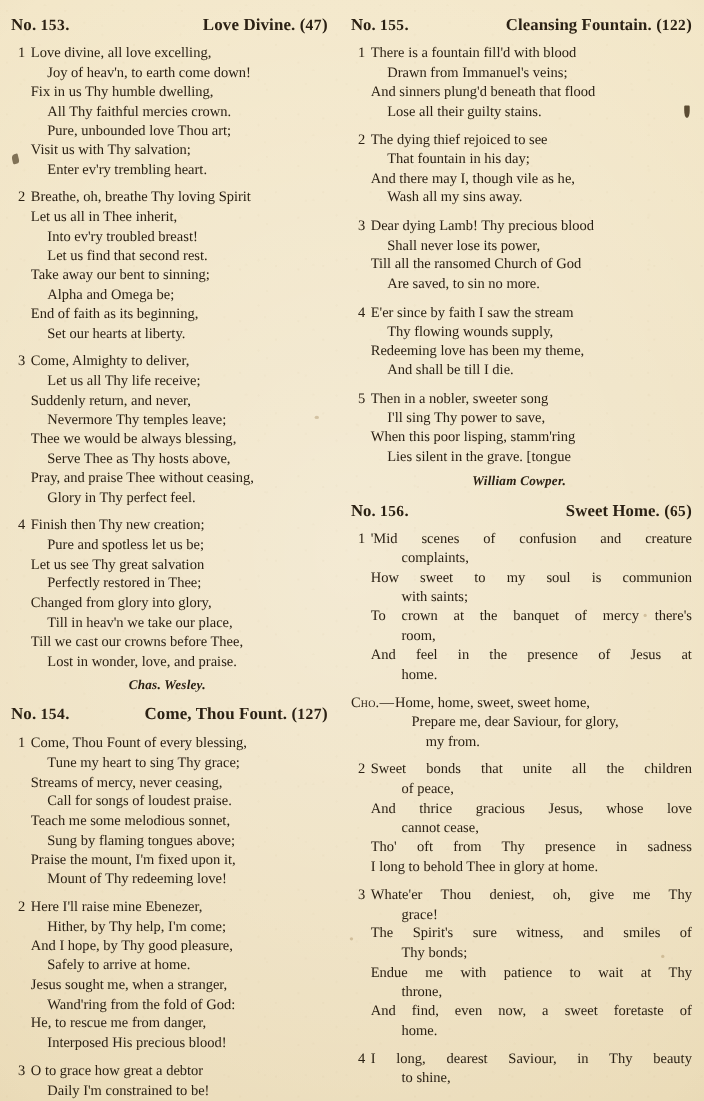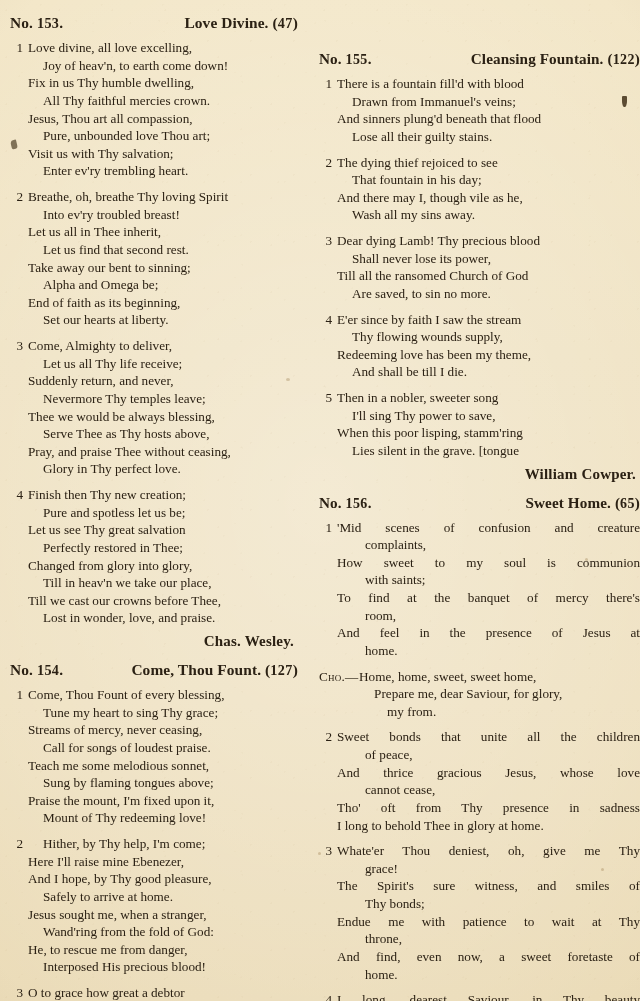--- a/index.html
+++ b/index.html
@@ -48,21 +48,21 @@
     position: absolute;
     inset: 0;
     display: flex;
     z-index: 2;
   }
   .col {
     box-sizing: border-box;
     padding-top: 14px;
   }
   .col-left  { width: 307px; padding-left: 10px; padding-right: 9px; }
-  .col-right { width: 333px; padding-left: 12px; padding-right: 0; margin-top: 36px; }
+  .col-right { width: 333px; padding-left: 12px; padding-right: 11px; }
 
   
   .hymn-head {
     display: flex;
     align-items: baseline;
     font-weight: bold;
     font-size: 15.4px;
     letter-spacing: .1px;
     margin-bottom: 7px;
     white-space: nowrap;
@@ -125,22 +125,23 @@
   .just .vlines { width: 100%; }
   .just .ln {
     white-space: normal;
     text-align: justify;
     text-align-last: justify;
   }
   .just .ln.nojust { text-align-last: left; }
   .just .ln.in, .just .ln.in2 { text-align-last: left; }
 
   .attrib {
-    text-align: right;
-    font-size: 15px;
+    text-align: center;
+    font-style: italic;
+    font-size: 12px;
     font-weight: bold;
     margin-top: -2px;
     margin-bottom: 11px;
     padding-right: 4px;
     letter-spacing: .2px;
   }
 
   
   .blot {
     position: absolute;
@@ -184,50 +185,49 @@
         <span class="title">Love Divine.</span>
         <span class="tune">(<span class="osf">47</span>)</span>
       </div>
       <div class="verse">
         <div class="vnum">1</div>
         <div class="vlines">
           <div class="ln">Love divine, all love excelling,</div>
           <div class="ln in">Joy of heav'n, to earth come down!</div>
           <div class="ln">Fix in us Thy humble dwelling,</div>
           <div class="ln in">All Thy faithful mercies crown.</div>
-          <div class="ln">Jesus, Thou art all compassion,</div>
           <div class="ln in">Pure, unbounded love Thou art;</div>
           <div class="ln">Visit us with Thy salvation;</div>
           <div class="ln in">Enter ev'ry trembling heart.</div>
         </div>
       </div>
       <div class="verse">
         <div class="vnum">2</div>
         <div class="vlines">
           <div class="ln">Breathe, oh, breathe Thy loving Spirit</div>
+          <div class="ln">Let us all in Thee inherit,</div>
           <div class="ln in">Into ev'ry troubled breast!</div>
-          <div class="ln">Let us all in Thee inherit,</div>
           <div class="ln in">Let us find that second rest.</div>
           <div class="ln">Take away our bent to sinning;</div>
           <div class="ln in">Alpha and Omega be;</div>
           <div class="ln">End of faith as its beginning,</div>
           <div class="ln in">Set our hearts at liberty.</div>
         </div>
       </div>
       <div class="verse">
         <div class="vnum">3</div>
         <div class="vlines">
           <div class="ln">Come, Almighty to deliver,</div>
           <div class="ln in">Let us all Thy life receive;</div>
           <div class="ln">Suddenly return, and never,</div>
           <div class="ln in">Nevermore Thy temples leave;</div>
           <div class="ln">Thee we would be always blessing,</div>
           <div class="ln in">Serve Thee as Thy hosts above,</div>
           <div class="ln">Pray, and praise Thee without ceasing,</div>
-          <div class="ln in">Glory in Thy perfect love.</div>
+          <div class="ln in">Glory in Thy perfect feel.</div>
         </div>
       </div>
       <div class="verse">
         <div class="vnum">4</div>
         <div class="vlines">
           <div class="ln">Finish then Thy new creation;</div>
           <div class="ln in">Pure and spotless let us be;</div>
           <div class="ln">Let us see Thy great salvation</div>
           <div class="ln in">Perfectly restored in Thee;</div>
           <div class="ln">Changed from glory into glory,</div>
@@ -251,22 +251,22 @@
           <div class="ln in">Call for songs of loudest praise.</div>
           <div class="ln">Teach me some melodious sonnet,</div>
           <div class="ln in">Sung by flaming tongues above;</div>
           <div class="ln">Praise the mount, I'm fixed upon it,</div>
           <div class="ln in">Mount of Thy redeeming love!</div>
         </div>
       </div>
       <div class="verse">
         <div class="vnum">2</div>
         <div class="vlines">
+          <div class="ln">Here I'll raise mine Ebenezer,</div>
           <div class="ln in">Hither, by Thy help, I'm come;</div>
-          <div class="ln">Here I'll raise mine Ebenezer,</div>
           <div class="ln">And I hope, by Thy good pleasure,</div>
           <div class="ln in">Safely to arrive at home.</div>
           <div class="ln">Jesus sought me, when a stranger,</div>
           <div class="ln in">Wand'ring from the fold of God:</div>
           <div class="ln">He, to rescue me from danger,</div>
           <div class="ln in">Interposed His precious blood!</div>
         </div>
       </div>
       <div class="verse">
         <div class="vnum">3</div>
@@ -333,21 +333,21 @@
         <span class="title">Sweet Home.</span>
         <span class="tune">(<span class="osf">65</span>)</span>
       </div>
       <div class="verse just">
         <div class="vnum">1</div>
         <div class="vlines">
           <div class="ln">'Mid scenes of confusion and creature</div>
           <div class="ln in2 nojust">complaints,</div>
           <div class="ln">How sweet to my soul is communion</div>
           <div class="ln in2 nojust">with saints;</div>
-          <div class="ln">To find at the banquet of mercy there's</div>
+          <div class="ln">To crown at the banquet of mercy there's</div>
           <div class="ln in2 nojust">room,</div>
           <div class="ln">And feel in the presence of Jesus at</div>
           <div class="ln in2 nojust">home.</div>
         </div>
       </div>
       <div class="chorus">
         <div class="clabel"><span class="smallcaps">Cho.</span>—</div>
         <div class="vlines">
           <div class="ln">Home, home, sweet, sweet home,</div>
           <div class="ln in">Prepare me, dear Saviour, for glory,</div>

